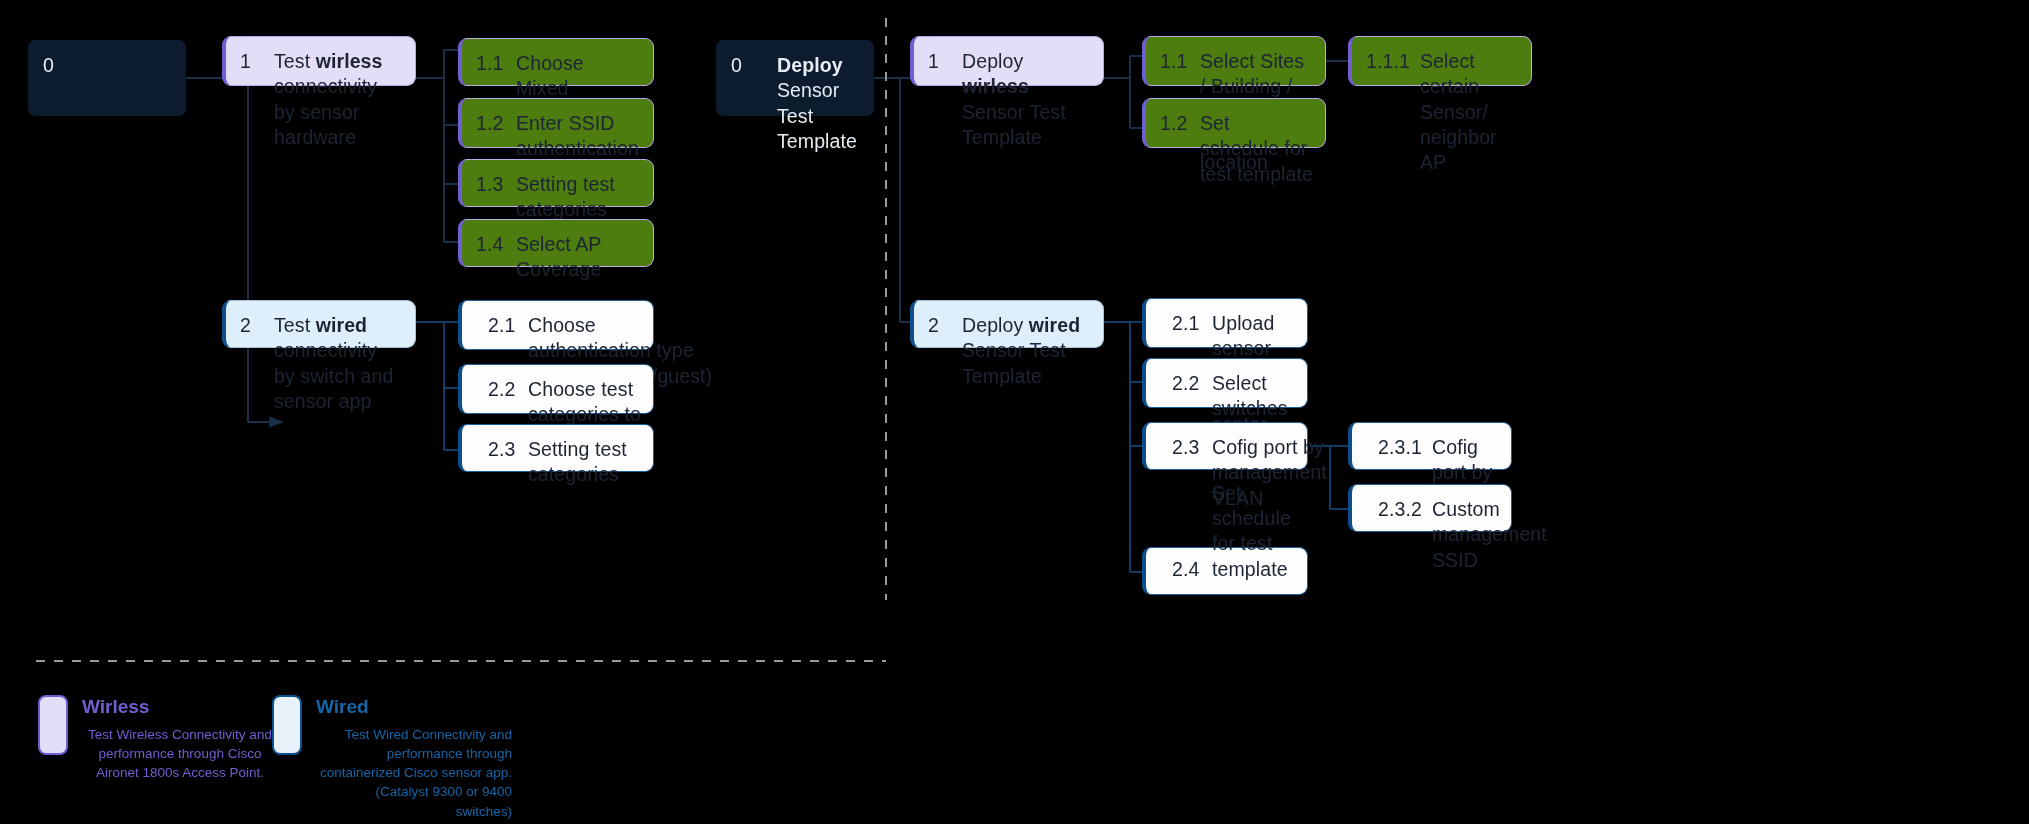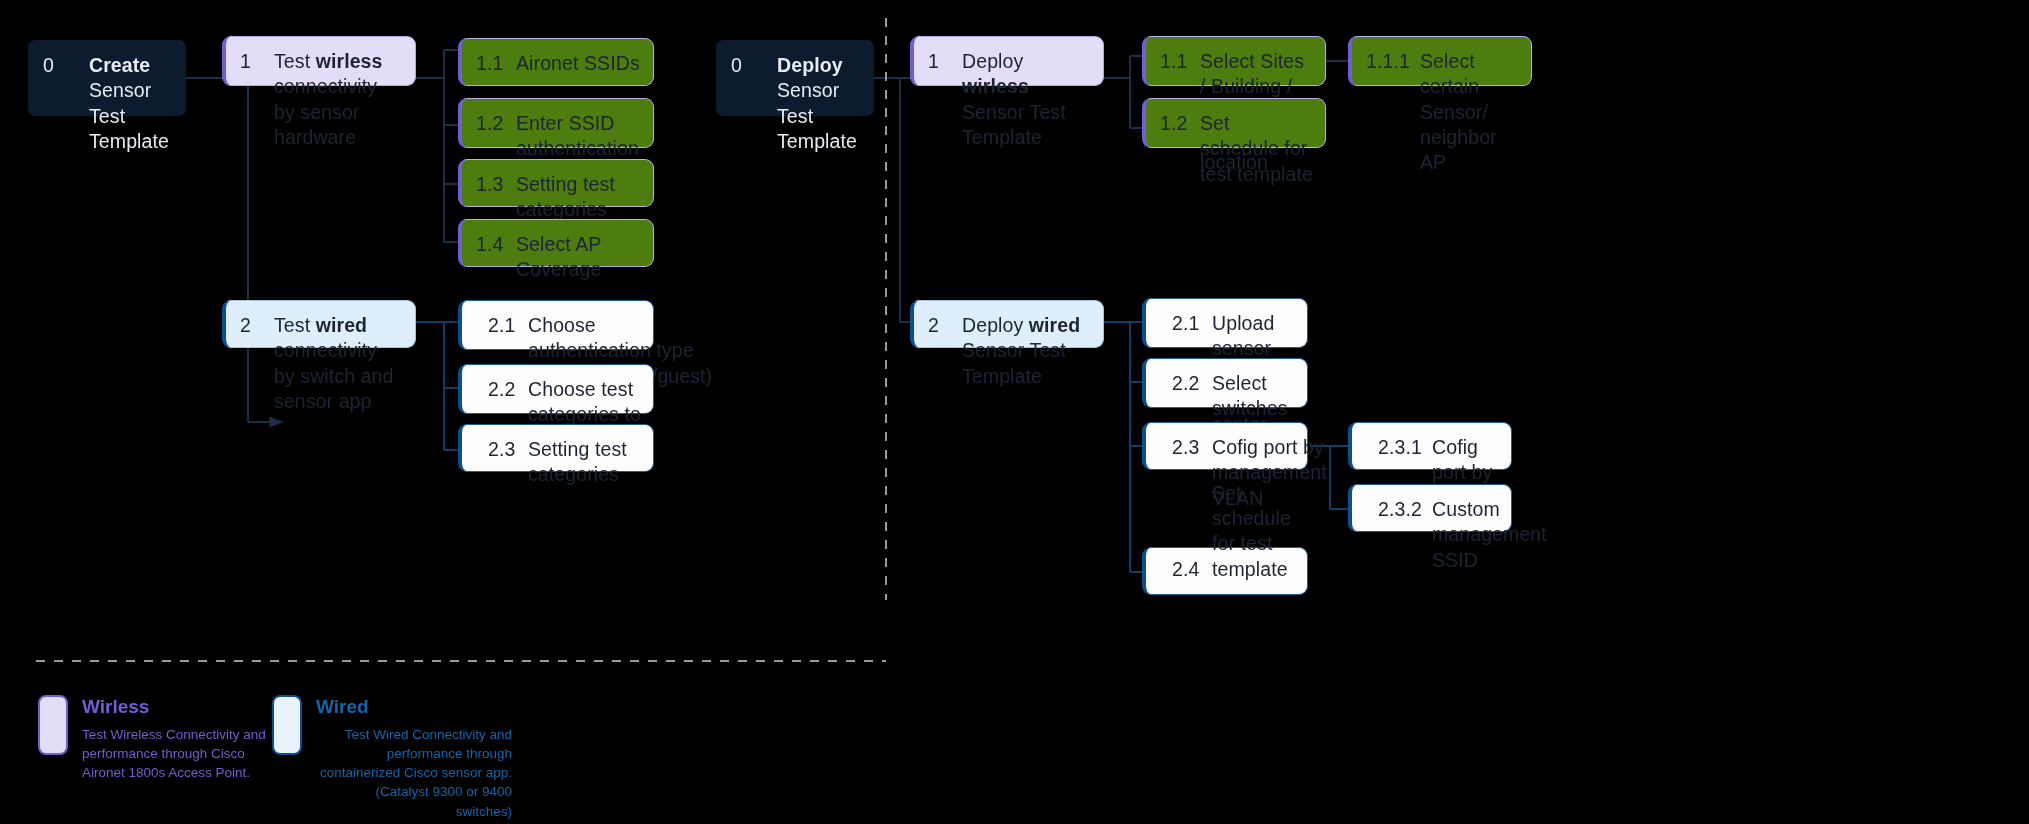--- a/index.html
+++ b/index.html
@@ -118,21 +118,21 @@
     font-weight: bold;
     margin-bottom: 7px;
   }
   .legend-title.wireless { color: #6f5fd0; }
   .legend-title.wired { color: #1565a8; }
   .legend-desc {
     font-size: 13.5px;
     line-height: 1.42;
     max-width: 196px;
   }
-  .legend-desc.wireless { color: #6f5fd0; }
+  .legend-desc.wireless { color: #6f5fd0; text-align: center; }
   .legend-desc.wired { color: #1565a8; text-align: right; }
 </style>
 </head>
 <body>
 
 <svg id="canvas" viewBox="0 0 2029 824" width="2029" height="824" xmlns="http://www.w3.org/2000/svg">
   <defs>
     <marker id="arw" viewBox="0 0 10 10" refX="9" refY="5" markerWidth="7" markerHeight="7" orient="auto-start-reverse">
       <path d="M 0 1 L 10 5 L 0 9 z" fill="#1b2f48"></path>
     </marker>
@@ -195,31 +195,30 @@
     <path d="M 1330 509 L 1364 509" marker-end="url(#arwb)"></path>
   </g>
 
   <line x1="886" y1="18" x2="886" y2="600" stroke="#9a9a9a" stroke-width="2" stroke-dasharray="9 9"></line>
 
   <line x1="36" y1="661" x2="886" y2="661" stroke="#9a9a9a" stroke-width="2" stroke-dasharray="9 9"></line>
 </svg>
 
 <div class="node root" style="left:28px; top:40px; width:158px; height:76px;">
   <span class="num">0</span>
-  <span class="txt"><b>Create</b><span> Sensor Test Template</span></span>
 </div>
 
 <div class="node l1-wireless narrownum" style="left:222px; top:36px; width:194px; height:50px;">
   <span class="num">1</span>
   <span class="txt"><span>Test </span><b>wirless</b><span> connectivity by sensor hardware</span></span>
 </div>
 
 <div class="node l2-wireless" style="left:458px; top:38px; width:196px; height:48px;">
   <span class="num">1.1</span>
-  <span class="txt">Aironet SSIDs</span>
+  <span class="txt">Choose Mixed</span>
 </div>
 
 <div class="node l2-wireless" style="left:458px; top:98px; width:196px; height:50px;">
   <span class="num">1.2</span>
   <span class="txt">Enter SSID authentication based on selection</span>
 </div>
 
 <div class="node l2-wireless" style="left:458px; top:159px; width:196px; height:48px;">
   <span class="num">1.3</span>
   <span class="txt">Setting test categories</span>

